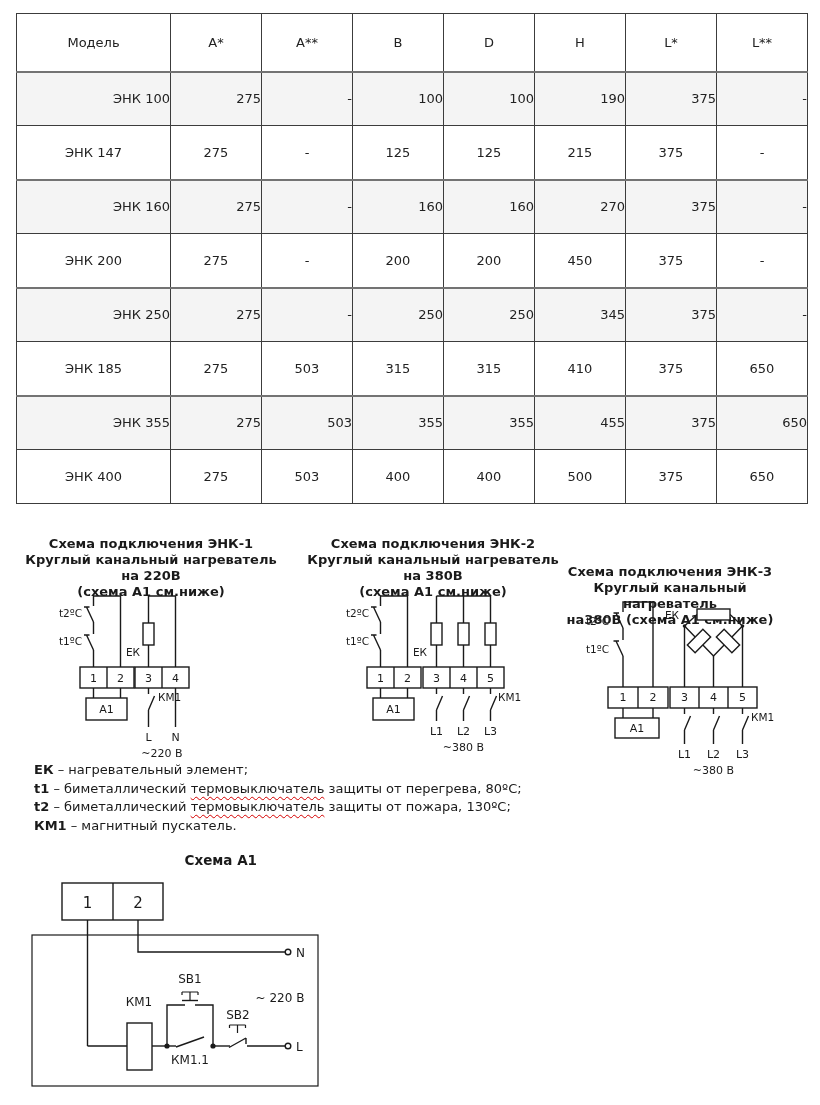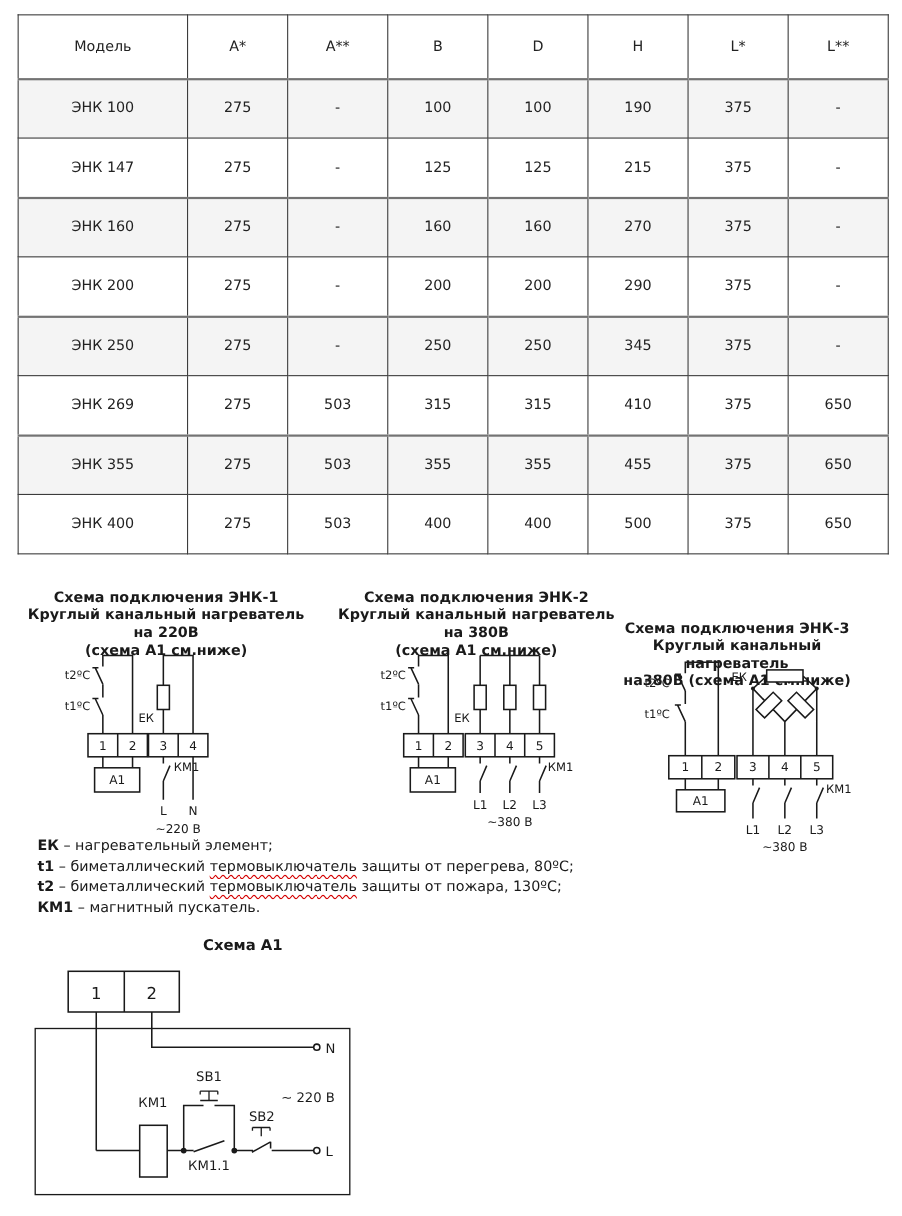--- a/index.html
+++ b/index.html
@@ -15,21 +15,21 @@
     border-collapse:collapse; table-layout:fixed;
     border:1px solid #3c3c3c;
   }
   #dim-table th, #dim-table td {
     border:1px solid #3c3c3c; text-align:center; vertical-align:middle;
     font-size:13px; font-weight:400; color:#222; padding:0;
   }
   #dim-table thead tr { height:58px; }
   #dim-table tbody tr { height:54px; background:#ffffff; }
   #dim-table tbody tr.alt { background:#f4f4f4; }
-  #dim-table tbody tr.alt td { border-top:2px solid #737373; }
+  #dim-table tbody tr.alt td { border-top:2px solid #737373;text-align:right; }
   
   .dtitle { position:absolute; text-align:center; font-size:13px; font-weight:700; line-height:16px; }
   
   svg { position:absolute; overflow:visible; }
   svg text { font-family:"DejaVu Sans","Liberation Sans",sans-serif; font-size:10.5px; fill:#1a1a1a; font-weight:400; }
   svg text.term { font-size:11px; }
   svg text.big { font-size:15px; }
   svg text.med { font-size:12px; }
   
   .legend { position:absolute; font-size:13px; line-height:18.5px; white-space:nowrap; }
@@ -95,36 +95,36 @@
           <td>270</td>
           <td>375</td>
           <td>-</td>
         </tr>
         <tr>
           <td>ЭНК 200</td>
           <td>275</td>
           <td>-</td>
           <td>200</td>
           <td>200</td>
-          <td>290</td>
+          <td>450</td>
           <td>375</td>
           <td>-</td>
         </tr>
         <tr class="alt">
           <td>ЭНК 250</td>
           <td>275</td>
           <td>-</td>
           <td>250</td>
           <td>250</td>
           <td>345</td>
           <td>375</td>
           <td>-</td>
         </tr>
         <tr>
-          <td>ЭНК 269</td>
+          <td>ЭНК 185</td>
           <td>275</td>
           <td>503</td>
           <td>315</td>
           <td>315</td>
           <td>410</td>
           <td>375</td>
           <td>650</td>
         </tr>
         <tr class="alt">
           <td>ЭНК 355</td>

